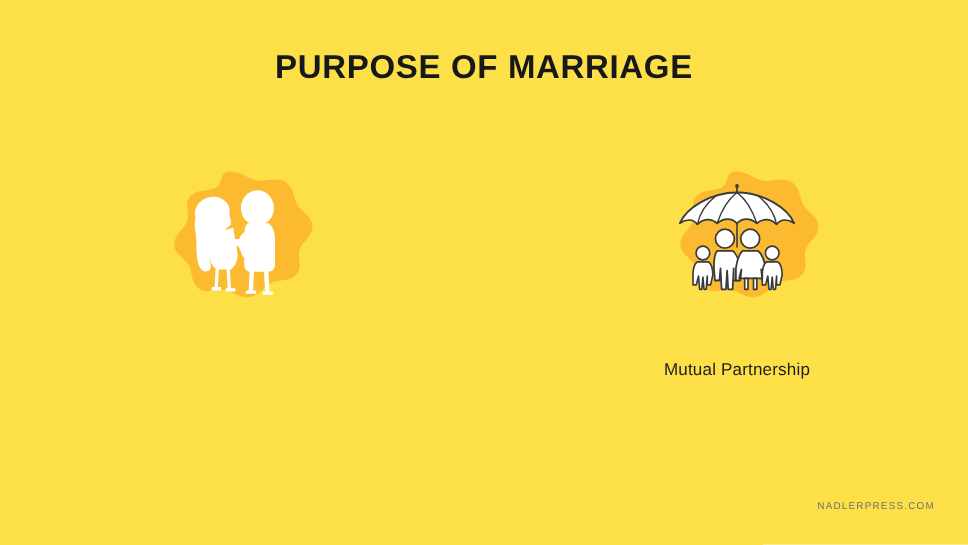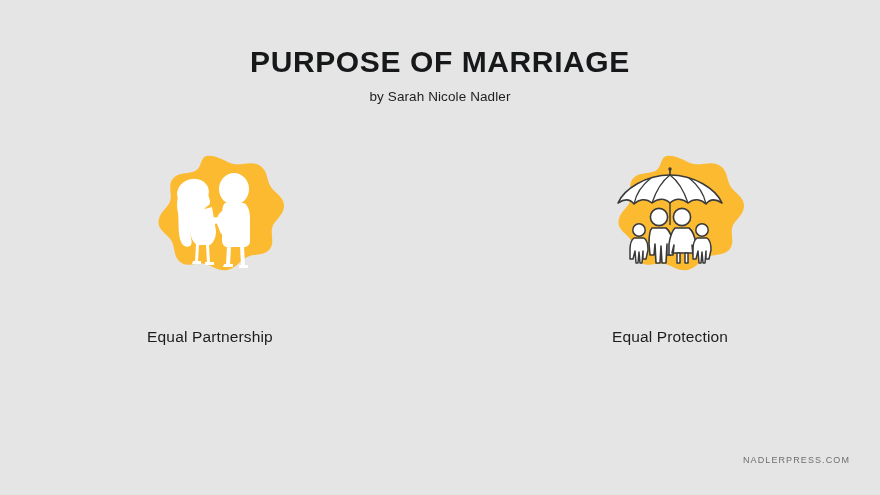--- a/index.html
+++ b/index.html
@@ -11,21 +11,21 @@
     width: 880px;
     height: 495px;
     overflow: hidden;
     font-family: "Liberation Sans", sans-serif;
     -webkit-font-smoothing: antialiased;
   }
   #infographic {
     position: relative;
     width: 880px;
     height: 495px;
-    background: #e5e5e5;
+    background: #fde047;
   }
 
   
   .header {
     position: absolute;
     top: 44px;
     left: 0;
     width: 880px;
     text-align: center;
   }
@@ -100,21 +100,20 @@
     text-align: right;
   }
 </style>
 </head>
 <body>
 
 <div id="infographic">
 
   <div class="header">
     <h1 class="title">PURPOSE OF MARRIAGE</h1>
-    <p class="subtitle">by Sarah Nicole Nadler</p>
   </div>
 
   <div class="cards">
 
     <div class="card">
       <div class="badge">
         <svg viewBox="0 0 148 150" xmlns="http://www.w3.org/2000/svg">
           <g>
             <path fill="#FBBA2F" d="M74 2
               C86 2 92 10 101 11
@@ -172,21 +171,20 @@
               L86 74
               C86 67 86 61 89 58 Z"></path>
             <path d="M86 66 C82 69 80 74 81 79 L85 89 L89 87 L86 78 C85 74 86 70 89 68 Z"></path>
             <path d="M91 101 L95 101 L94 120 L90 120 Z"></path>
             <path d="M104 101 L108 101 L109 121 L105 121 Z"></path>
             <path d="M88 119 L97 119 L97 122 L87 122 Z"></path>
             <path d="M103 120 L112 120 L112 123 L103 123 Z"></path>
           </g>
         </svg>
       </div>
-      <div class="card-label">Equal Partnership</div>
     </div>
 
 
     <div class="card">
       <div class="badge">
         <svg viewBox="0 0 148 150" xmlns="http://www.w3.org/2000/svg">
           <g>
             <path fill="#FBBA2F" d="M74 2
               C86 2 92 10 101 11
               C110 12 119 7 127 13
@@ -244,20 +242,20 @@
             <path fill="#ffffff" stroke="#3a3a3a" stroke-width="1.5" stroke-linejoin="round" d="M81 108 L84 108 L84 118 L81 118 Z"></path>
             <path fill="#ffffff" stroke="#3a3a3a" stroke-width="1.5" stroke-linejoin="round" d="M89 108 L92 108 L92 118 L89 118 Z"></path>
 
             <circle cx="106" cy="85" r="6.2" fill="#ffffff" stroke="#3a3a3a" stroke-width="1.5"></circle>
             <path fill="#ffffff" stroke="#3a3a3a" stroke-width="1.5" stroke-linejoin="round" d="M101 93 L111 93 C114 95 115 100 115 105 L113 114 L110 114 L110 106
                  L109 118 L107 118 L106 107 L105 118 L103 118 L102 106 L100 114 L97 114
                  L97 105 C97 100 98 95 101 93 Z"></path>
           </g>
         </svg>
       </div>
-      <div class="card-label">Equal Protection</div>
+      <div class="card-label">Mutual Partnership</div>
     </div>
 
   </div>
 
   <div class="footer">NADLERPRESS.COM</div>
 
 </div>
 
 </body></html>

